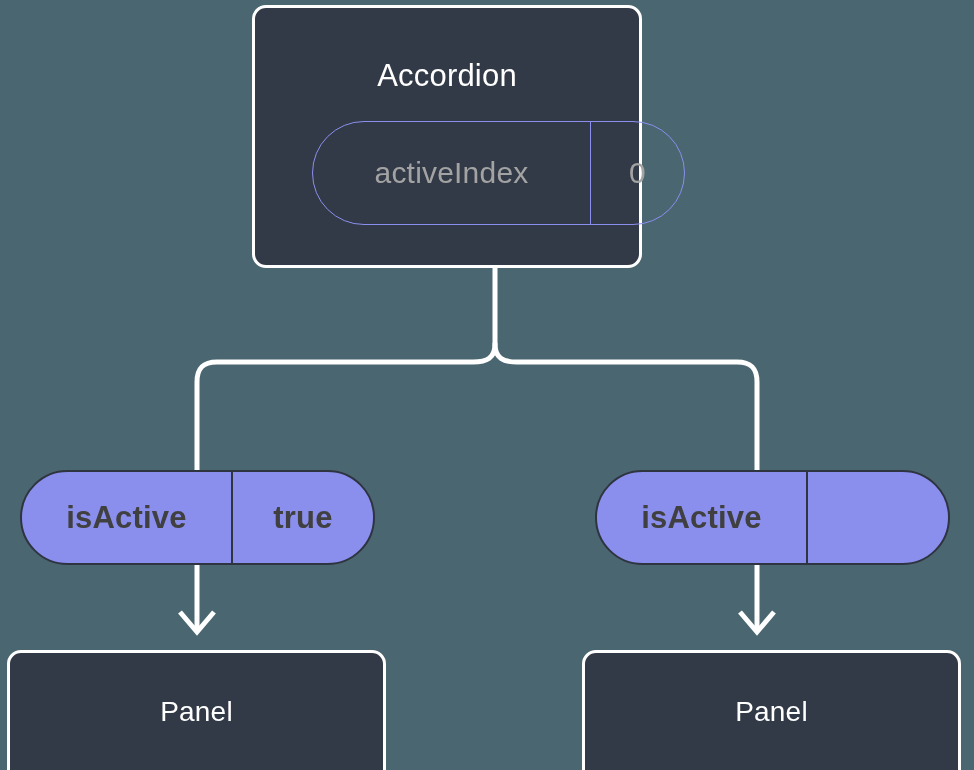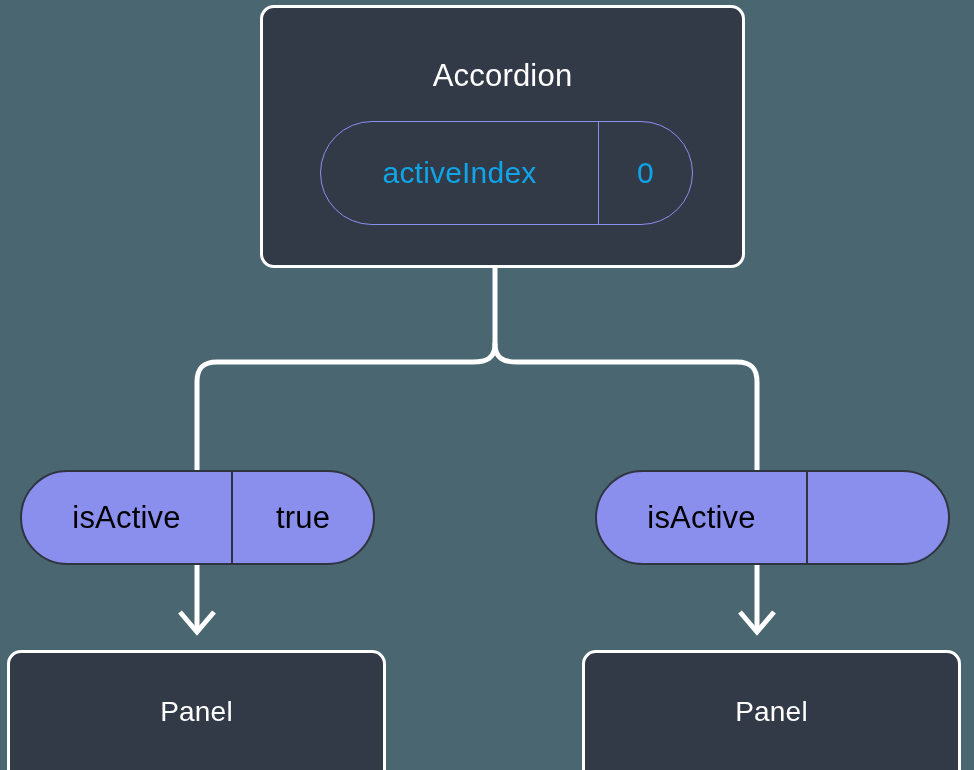--- a/index.html
+++ b/index.html
@@ -36,23 +36,22 @@
     background: #333a47;
     border: 3px solid #ffffff;
     border-radius: 14px;
     z-index: 2;
   }
 
   
   #accordion-node {
     left: 252px;
     top: 5px;
-    width: 485px;
+    width: 390px;
     height: 263px;
-    margin-left: 8px;
   }
   .node-title {
     position: absolute;
     left: 0;
     right: 0;
     text-align: center;
     color: #ffffff;
     font-size: 31px;
     font-weight: 500;
     letter-spacing: 0.2px;
@@ -74,21 +73,21 @@
     left: 57px;
     top: 113px;
     width: 373px;
     height: 104px;
   }
   .pill-outline .pill-key,
   .pill-outline .pill-val {
     display: flex;
     align-items: center;
     justify-content: center;
-    color: #0ea5e9;
+    color: #a3a3a3;
     font-size: 30px;
     font-weight: 400;
     letter-spacing: 0.2px;
   }
   .pill-outline .pill-key {
     flex: 0 0 277px;
     border-right: 1.6px solid #8a8fee;
   }
   .pill-outline .pill-val {
     flex: 1 1 auto;
@@ -104,23 +103,23 @@
     border: 2px solid #2e3440;
     border-radius: 999px;
     overflow: hidden;
     z-index: 3;
   }
   .pill-filled .pill-key,
   .pill-filled .pill-val {
     display: flex;
     align-items: center;
     justify-content: center;
-    color: #000000;
+    color: #404040;
     font-size: 31px;
-    font-weight: 400;
+    font-weight: 700;
     letter-spacing: 0.2px;
   }
   .pill-filled .pill-key {
     flex: 0 0 209px;
     border-right: 2px solid #2e3440;
   }
   .pill-filled .pill-val {
     flex: 1 1 auto;
   }
 

